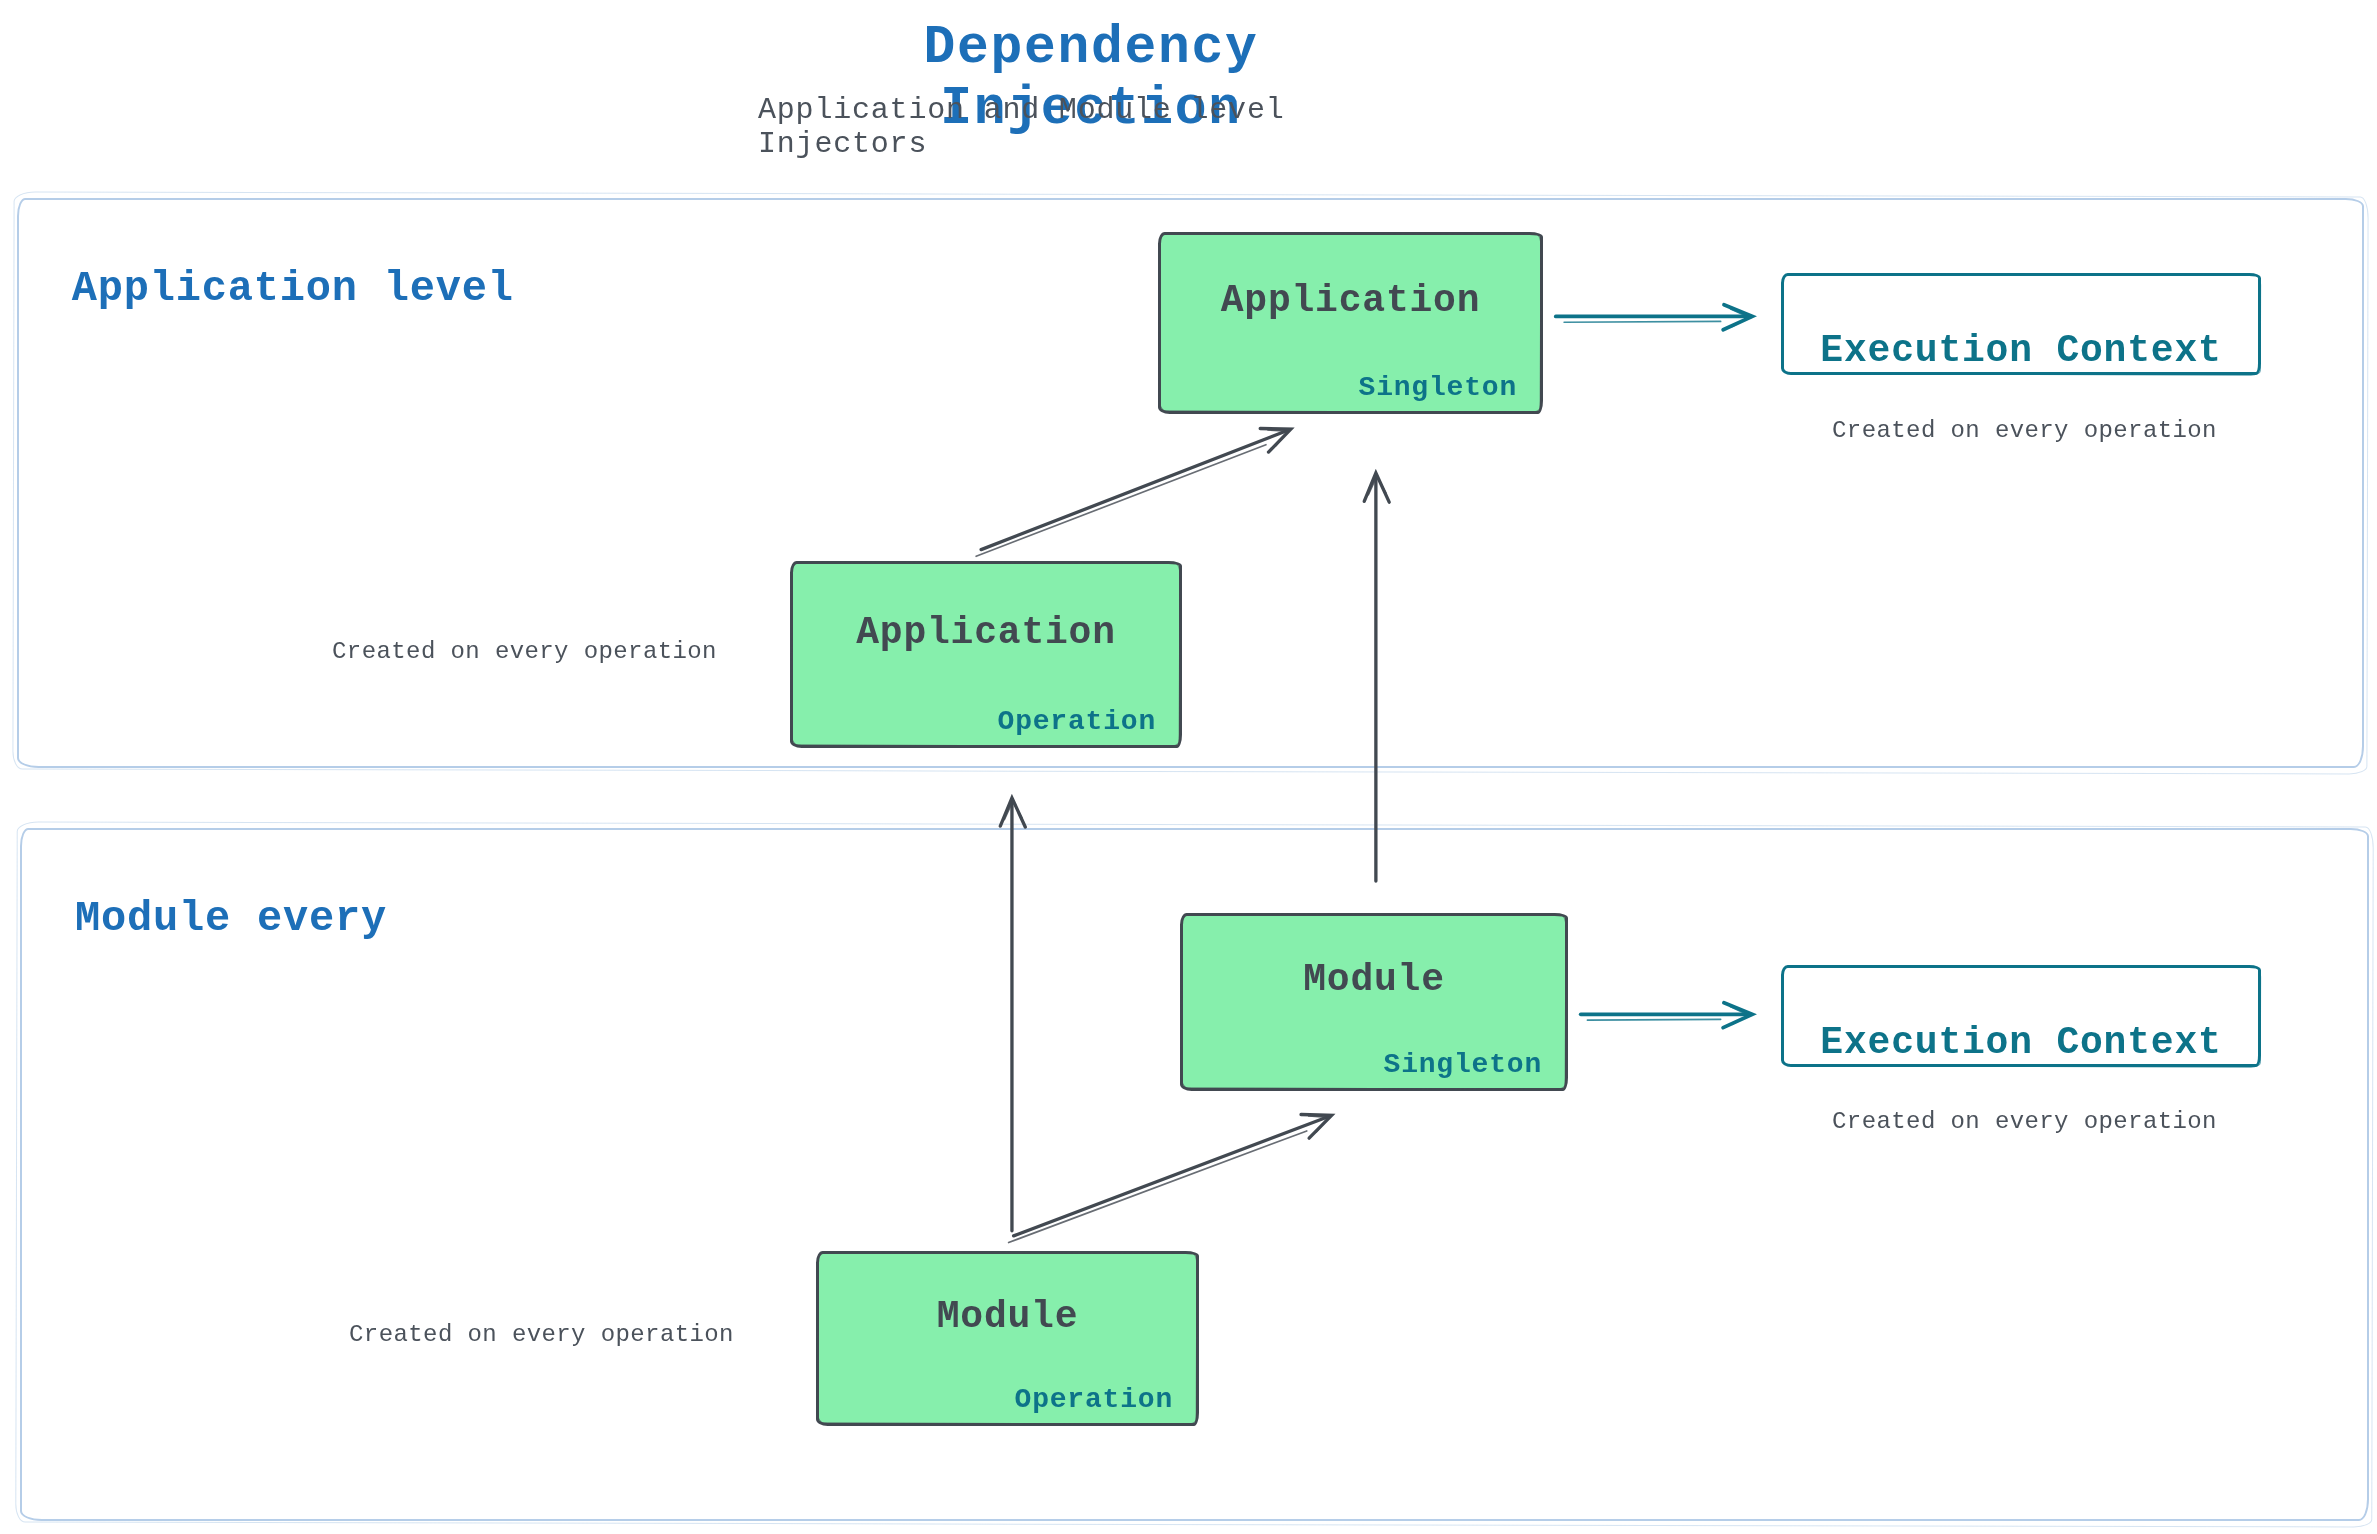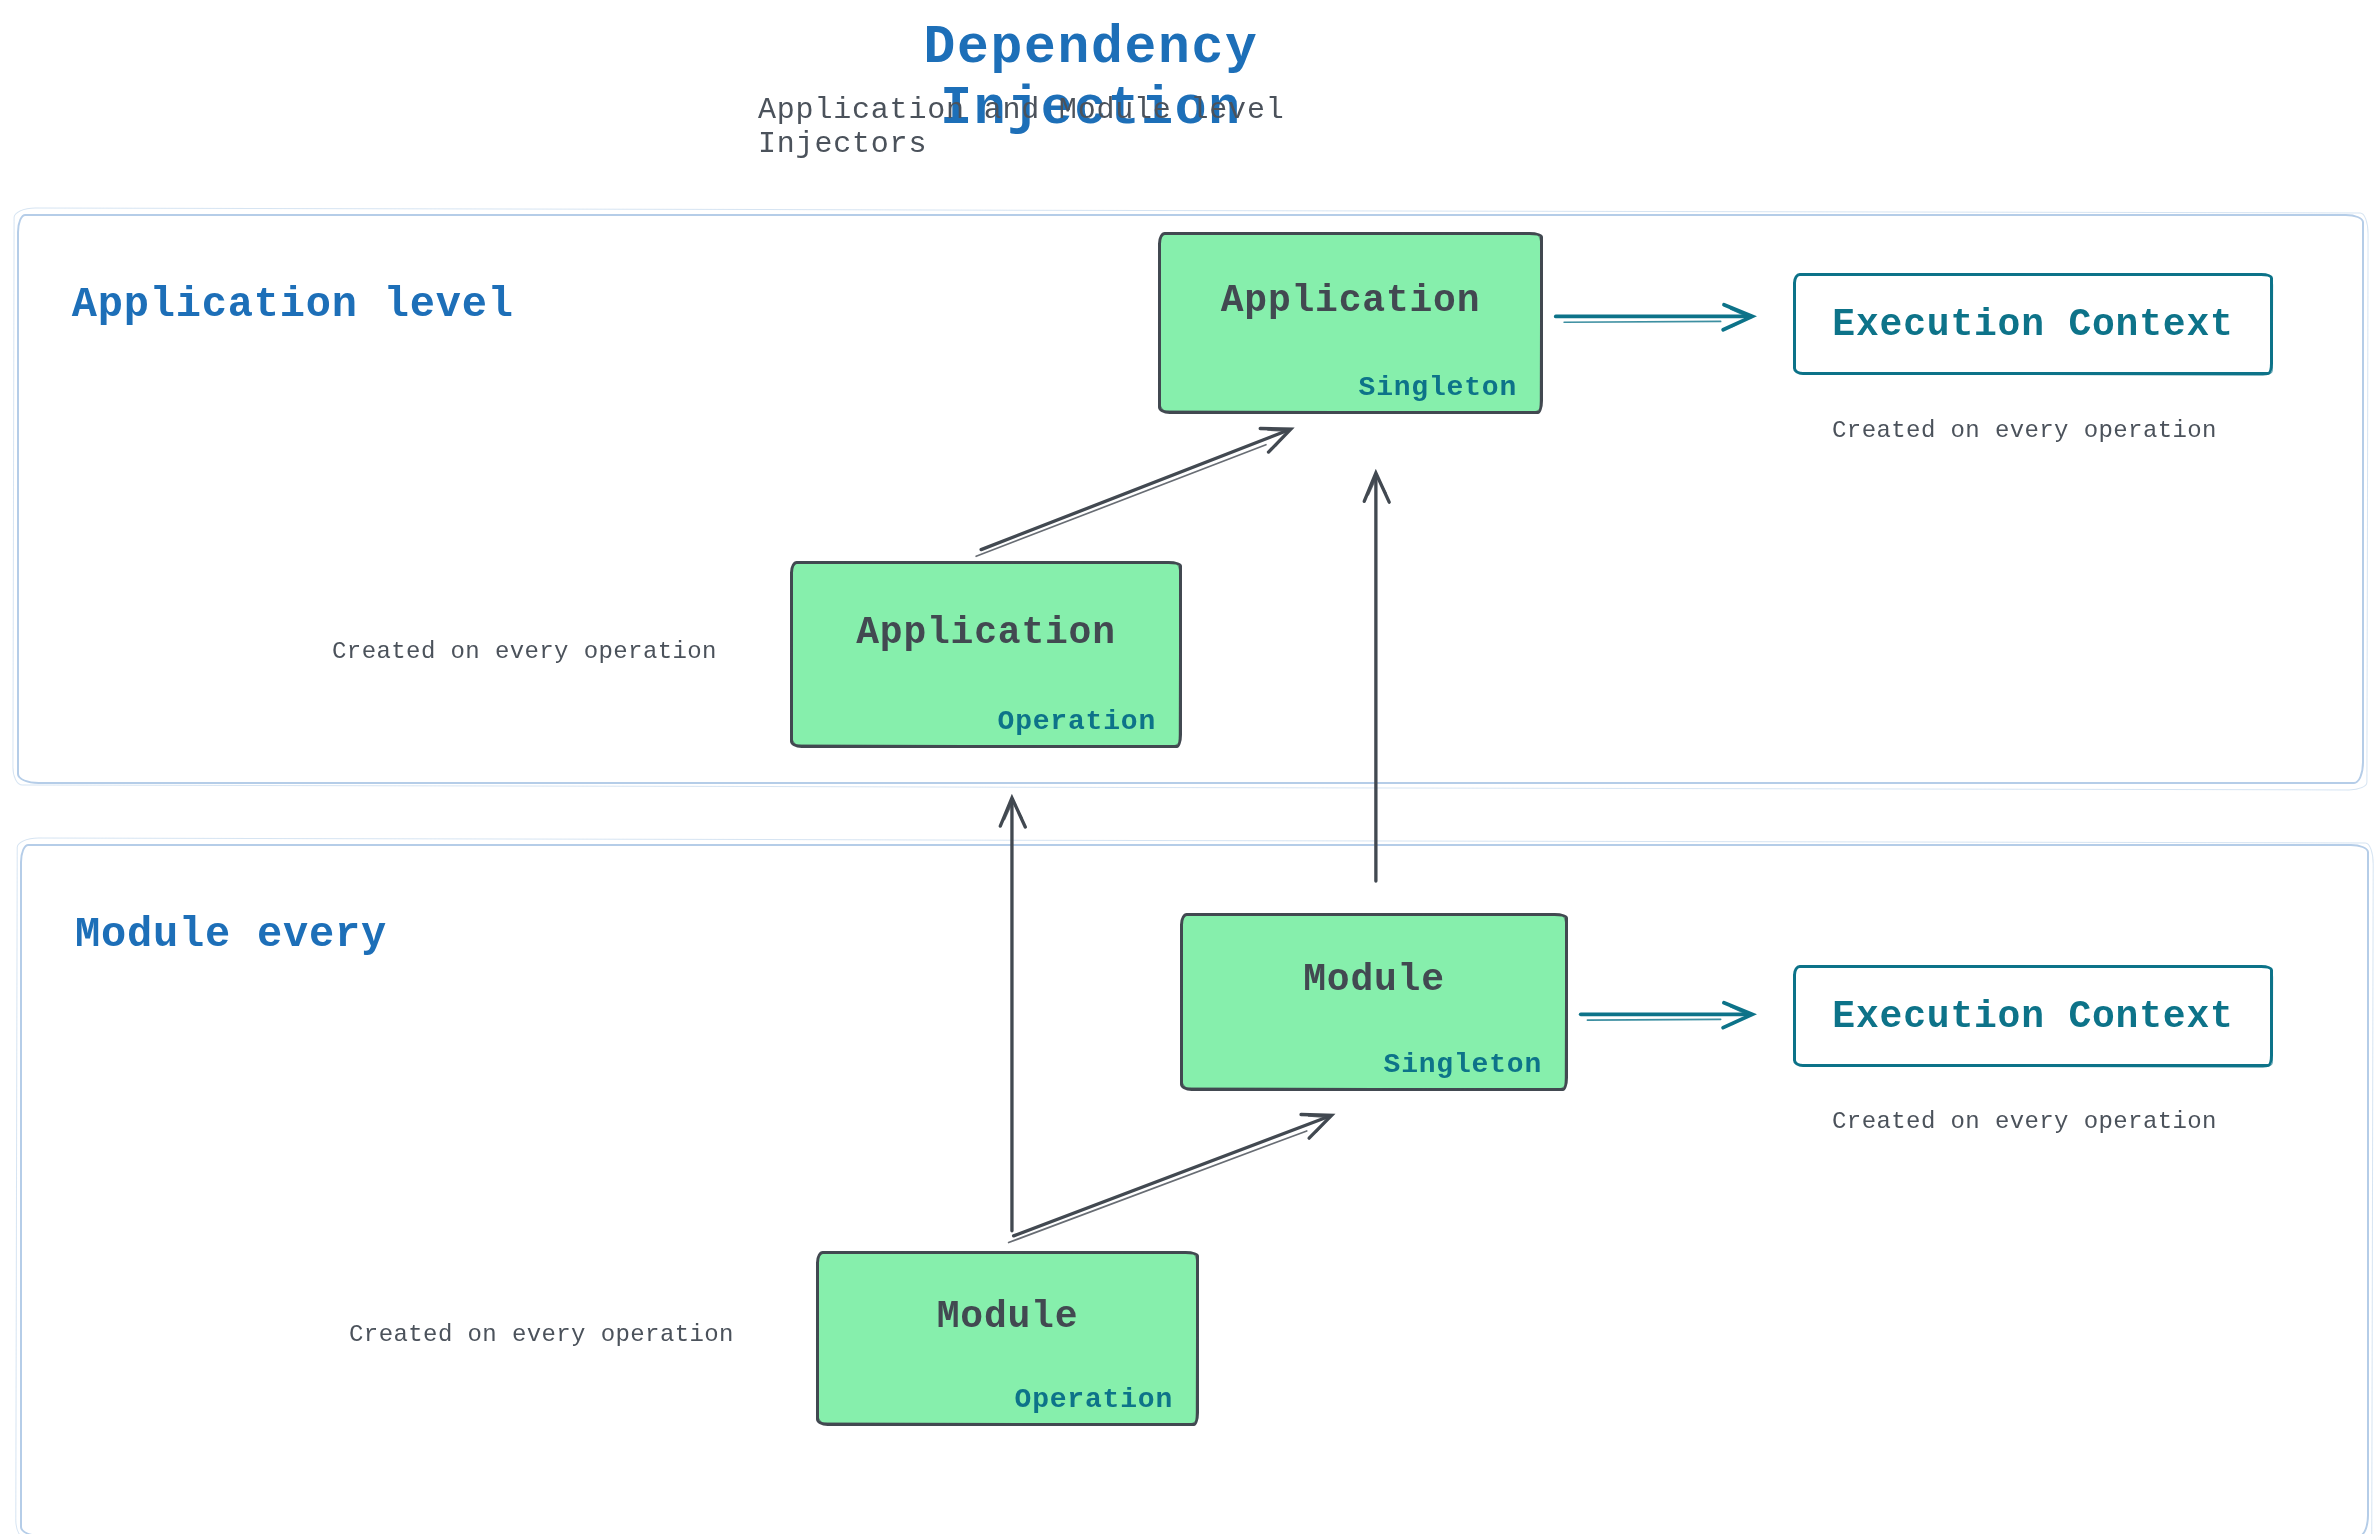--- a/index.html
+++ b/index.html
@@ -32,21 +32,20 @@
     position:absolute;left:758px;top:93px;width:666px;
     text-align:left;
     font-size:30px;letter-spacing:0.8px;
     color:var(--note-gray,#4b525b);
   }
   
   .level{
     position:absolute;
     border:2.5px solid var(--section-border,#b5cde8);
     border-radius:8.3px 18.3px 10px 21.7px / 18.3px 8.3px 21.7px 10px;
-    margin-top:16px;
   }
   .level::before{
     content:"";position:absolute;inset:-5.8px;
     border:1.7px solid var(--section-border,#b5cde8);
     border-radius:21.7px 8.3px 18.3px 10px / 10px 21.7px 8.3px 18.3px;
     opacity:.55;transform:rotate(.12deg);
     pointer-events:none;
   }
   .level-app{left:16.7px;top:198px;width:2347px;height:570px;}
   .level-module{left:20px;top:828px;width:2349px;height:693px;}
@@ -83,21 +82,21 @@
   .app-singleton{left:1158px;top:232px;width:385px;height:182px;}
   .app-operation{left:790px;top:561px;width:392px;height:187px;}
   .module-singleton{left:1180px;top:913px;width:388px;height:178px;}
   .module-operation{left:816px;top:1251px;width:383px;height:175px;}
   
   .ec-box{
     position:absolute;
     background:#fff;
     border:3.3px solid var(--teal,#0d7389);
     border-radius:6.7px 11.7px 5px 10px / 10px 5px 11.7px 6.7px;
-    display:flex;align-items:center;justify-content:center;margin-left:12px;
+    display:flex;align-items:flex-end;justify-content:center;
   }
   .ec-box::before{
     content:"";position:absolute;inset:-2.5px;
     border:1.7px solid var(--teal,#0d7389);
     border-radius:11.7px 5px 10px 6.7px / 6.7px 10px 5px 11.7px;
     opacity:.65;transform:rotate(.2deg);
     pointer-events:none;
   }
   .ec-title{
     font-size:38px;font-weight:bold;letter-spacing:0.8px;

